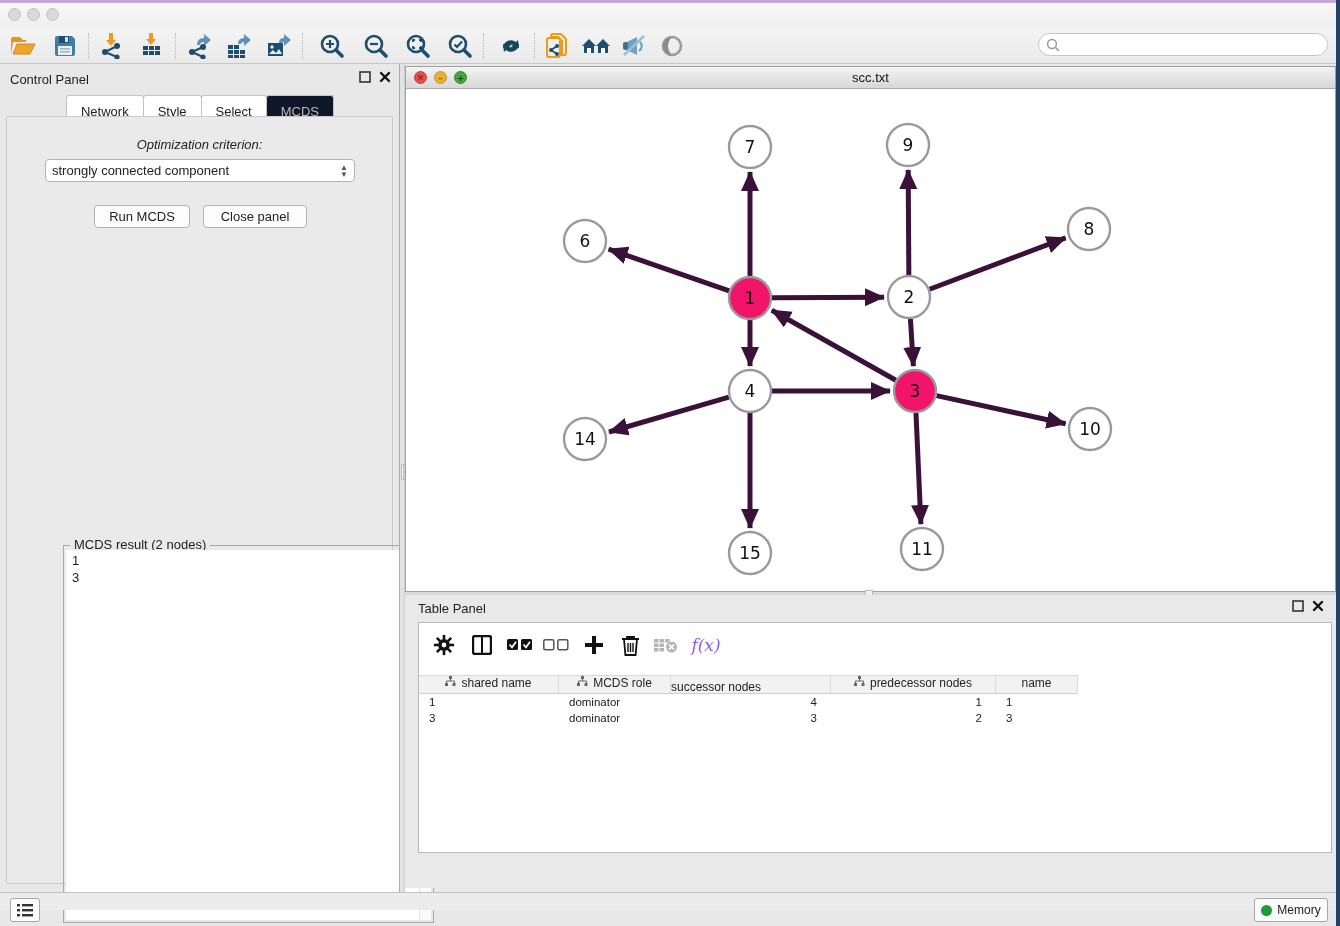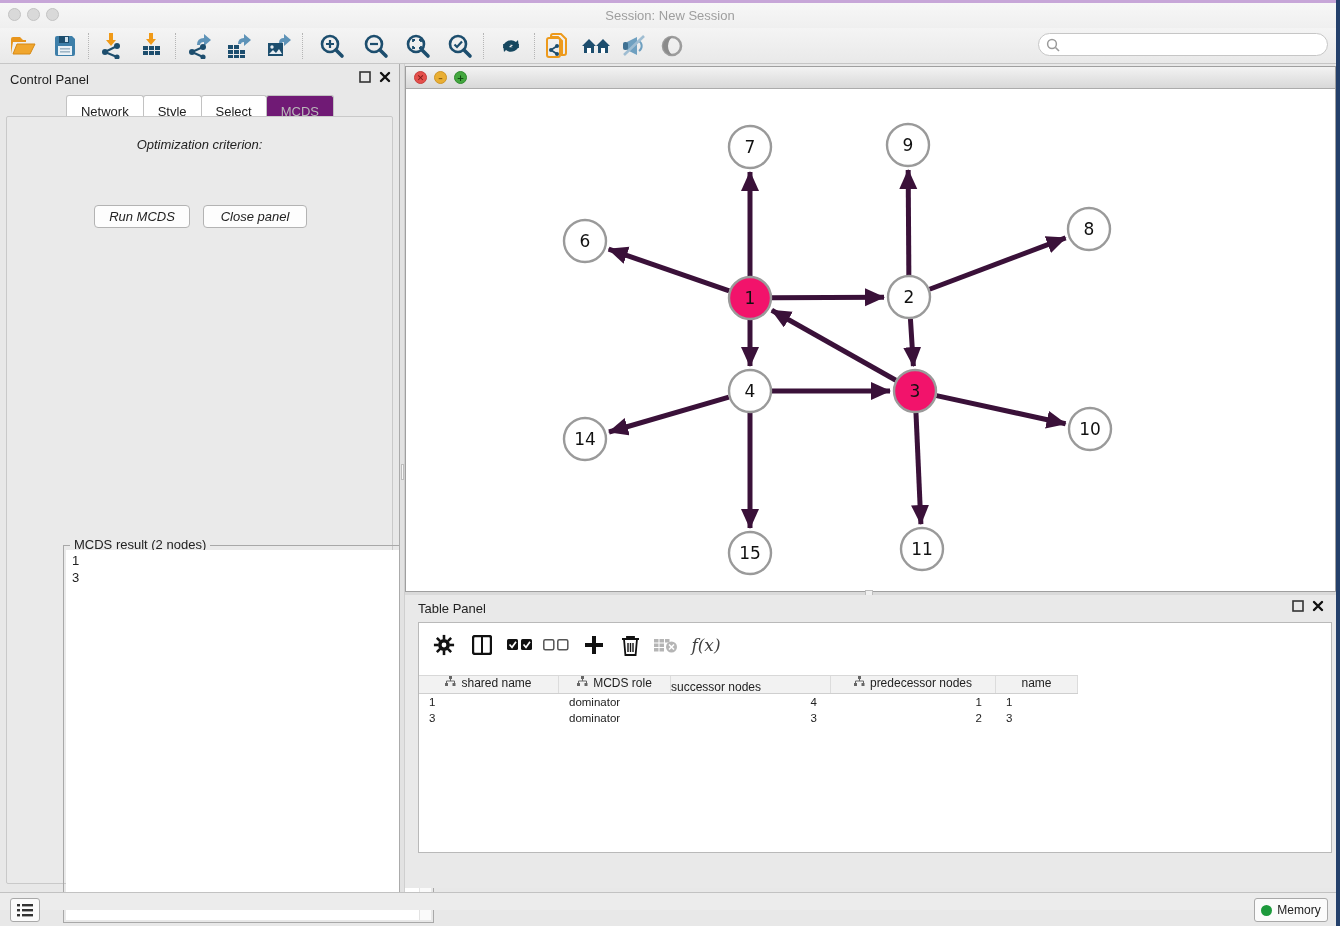--- a/index.html
+++ b/index.html
@@ -25,30 +25,30 @@
                border:1px solid #C6C6C6; border-radius:12px; display:flex; align-items:center; padding-left:7px; }
   .searchbox input { border:none; outline:none; flex:1; height:18px; font-size:12px; background:transparent; }
 
   
   .control-panel { position:absolute; left:0; top:64px; width:399px; height:828px; background:#E8E8E8; }
   .panel-header { position:absolute; left:10px; top:8px; font-size:13px; color:#1d1d1d; }
   .win-ctrls { position:absolute; right:8px; top:7px; display:flex; gap:8px; }
   .cp-tabs { position:absolute; left:0; top:31px; width:100%; display:flex; justify-content:center; }
   .cp-tab { border:1px solid #C2C2C2; border-bottom:none; background:#fff; padding:8px 14px;
             font-size:13px; border-radius:3px 3px 0 0; margin-right:-1px; }
-  .cp-tab.sel { background:#701a75; color:#B9B9B9; }
+  .cp-tab.sel { background:#0f172a; color:#B9B9B9; }
   .cp-body { position:absolute; left:6px; top:52px; width:387px; height:768px;
              border:1px solid #C9C9C9; border-radius:2px; background:#EAEAEA; }
   .opt-label { position:absolute; left:0; width:100%; top:20px; text-align:center;font-style:italic; }
   .opt-select { position:absolute; left:38px; top:42px; width:310px; height:23px; background:#fff;
                 border:1px solid #B3B3B3; border-radius:4px; display:flex; align-items:center;
                 padding:0 6px; font-size:13px; }
   .opt-select .stepper { margin-left:auto; font-size:8px; line-height:7px; color:#555; text-align:center; }
   .btn { position:absolute; height:23px; background:#FDFDFD; border:1px solid #B3B3B3; border-radius:4px;
-         font-size:13px; text-align:center; line-height:21px;font-style:italic; }
+         font-size:13px; text-align:center; line-height:21px; }
   .groupbox { position:absolute; left:8px; top:428px; width:371px; height:378px;
               border:1px solid #A8A8A8;margin-left:48px; }
   .groupbox-label { position:absolute; left:6px; top:-9px; background:#EAEAEA; padding:0 4px; font-size:13px; }
   .result-area { position:absolute; left:2px; top:4px; right:2px; bottom:2px; background:#fff;
                  font-size:13px; line-height:17px; padding:2px 0 0 6px; white-space:pre-line; }
   .result-scroll { position:absolute; right:2px; top:4px; width:12px; bottom:2px; background:#FAFAFA;
                    border-left:1px solid #E3E3E3; }
 
   .v-splitter { position:absolute; left:399px; top:64px; width:6px; height:828px; background:#E2E2E2;
                 border-left:1px solid #ABABAB; border-right:1px solid #CFCFCF; }
@@ -72,21 +72,21 @@
   .h-grip { position:absolute; left:460px; top:-2px; width:8px; height:6px; background:#F0F0F0; border:1px solid #BDBDBD; }
 
   
   .table-panel { position:absolute; left:405px; top:595px; width:931px; height:293px; background:#E9E9E9; }
   .tp-header { position:absolute; left:13px; top:6px; font-size:13px; }
   .tp-box { position:absolute; left:13px; top:27px; width:914px; height:231px; background:#fff;
             border:1px solid #B9B9B9; }
   .tp-toolbar { position:absolute; left:0; top:0; width:100%; height:44px; display:flex;
                 align-items:center; padding-left:8px; background:#fff; }
   .tpi { width:34px; height:30px; display:flex; align-items:center; justify-content:center; flex:0 0 auto; }
-  .fx { font:italic 17px "DejaVu Serif", serif; color:#404040; }
+  .fx { font:italic 17px "DejaVu Serif", serif; color:#8b5cf6; }
   .grid-head { position:absolute; left:0; top:52px; height:19px; display:flex;
                background:#F2F2F2; border-top:1px solid #D8D8D8; border-bottom:1px solid #CFCFCF; }
   .th { display:flex; justify-content:center; gap:5px; font-size:12px;
         border-right:1px solid #DCDCDC; height:100%; }
   .grid-rows { position:absolute; left:0; top:71px; width:100%; }
   .tr { display:flex; height:16px; }
   .td { font-size:11.5px; line-height:16px; overflow:hidden; }
 
   .tp-tabs { position:absolute; left:0; right:0; top:266px; display:flex; justify-content:center; }
   .tp-tab { border:1px solid #B9B9B9; background:#fff; padding:3px 13px; font-size:13px; margin-left:-1px; }
@@ -106,21 +106,20 @@
 </head>
 <body>
 
 <div class="top-accent"></div>
 <div class="right-accent"></div>
 
 <div class="titlebar">
   <div class="tl" style="left:8px"></div>
   <div class="tl" style="left:27px"></div>
   <div class="tl" style="left:46px"></div>
-  <div class="title-text">Session: New Session</div>
 </div>
 
 <div class="toolbar">
   <div class="tbi" style="margin-left:8px">
     <svg width="26" height="22" viewBox="0 0 26 22">
         <path d="M1 19 V4 q0-2 2-2 h7 l3 3 h3 v2 h-13 z" fill="#E8951C"></path>
         <path d="M3 19 l4-10 h18 l-5 10 z" fill="#F0A62E" stroke="#D68812"></path>
       </svg>
   </div>
   <div class="tbi" style="margin-left:12px">
@@ -278,40 +277,45 @@
       </svg>
   </div>
   <div class="cp-tabs">
     <div class="cp-tab">Network</div>
     <div class="cp-tab">Style</div>
     <div class="cp-tab">Select</div>
     <div class="cp-tab sel">MCDS</div>
   </div>
   <div class="cp-body">
     <div class="opt-label">Optimization criterion:</div>
+    <div class="opt-select">
+      <span>strongly connected component</span>
+      <span class="stepper">▲<br>▼</span>
+    </div>
     <div class="btn" style="left:87px; top:88px; width:96px;">Run MCDS</div>
     <div class="btn" style="left:196px; top:88px; width:104px;">Close panel</div>
     <div class="groupbox">
       <div class="groupbox-label">MCDS result (2 nodes)</div>
       <div class="result-area" id="result-area">1
 3</div>
       <div class="result-scroll"></div>
     </div>
   </div>
 </div>
 
 <div class="v-splitter">
   <div class="v-grip"></div>
 </div>
 
 <div class="net-frame">
   <div class="net-titlebar">
     <div class="nbtn close">✕</div>
     <div class="nbtn min">–</div>
     <div class="nbtn max">+</div>
+    <div class="net-title">scc.txt</div>
   </div>
   <div class="net-canvas">
     <svg id="graph-svg" width="929" height="502">
         <defs>
           <marker id="arrow" markerUnits="userSpaceOnUse" markerWidth="22" markerHeight="20" refX="19" refY="9" orient="auto">
             <path d="M0,0 L20,9 L0,18 Z" fill="#3A1139"></path>
           </marker>
         </defs>
         <line x1="344" y1="187" x2="344" y2="83" stroke="#3A1139" stroke-width="5" marker-end="url(#arrow)"></line>
         <line x1="323.2058154797033" y1="201.81655443844295" x2="202.6297551367008" y2="160.1630063199512" stroke="#3A1139" stroke-width="5" marker-end="url(#arrow)"></line>

